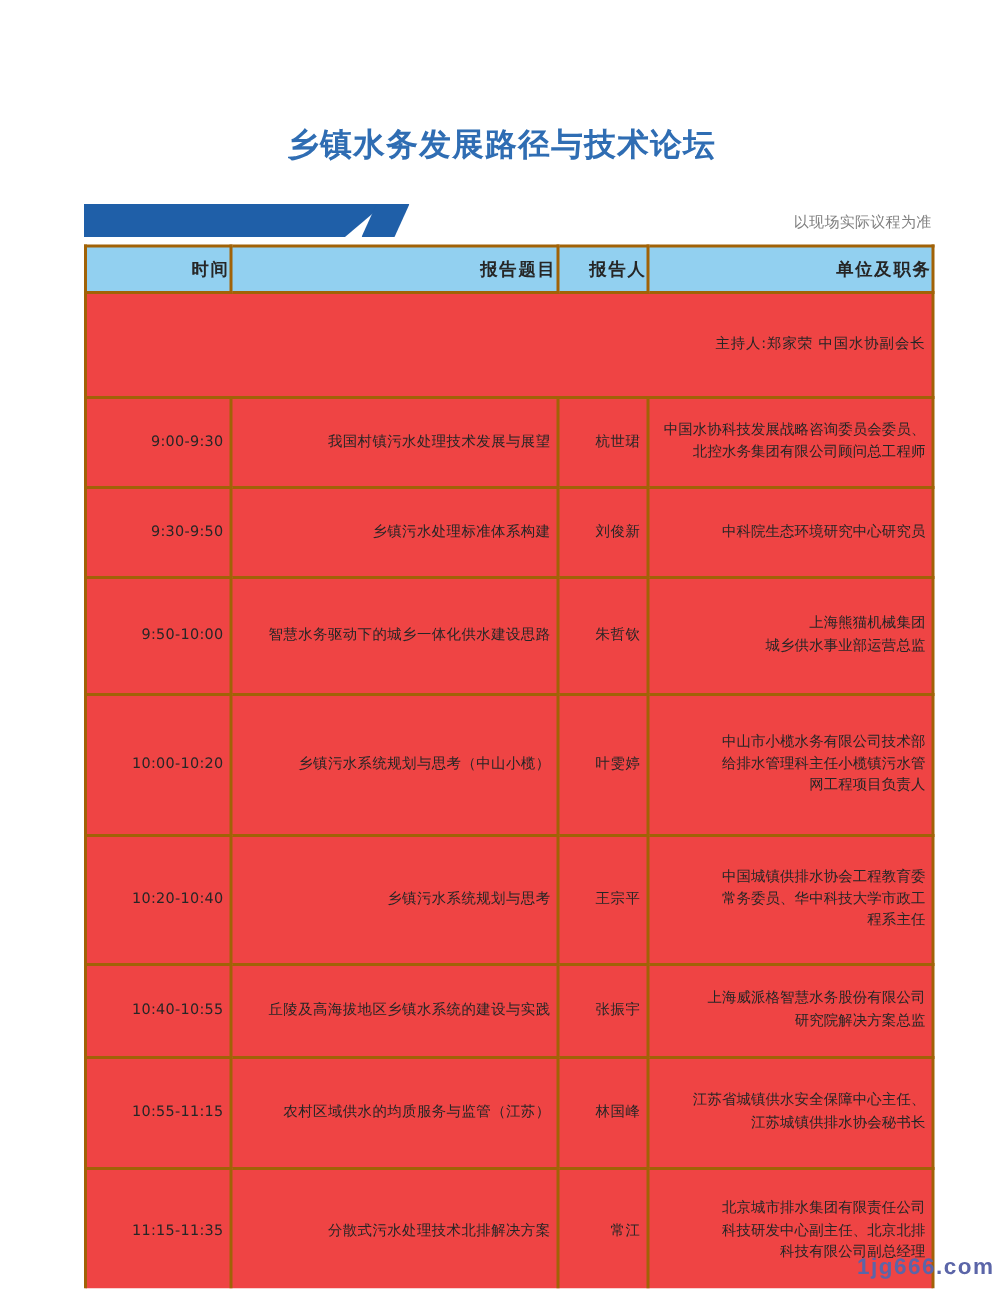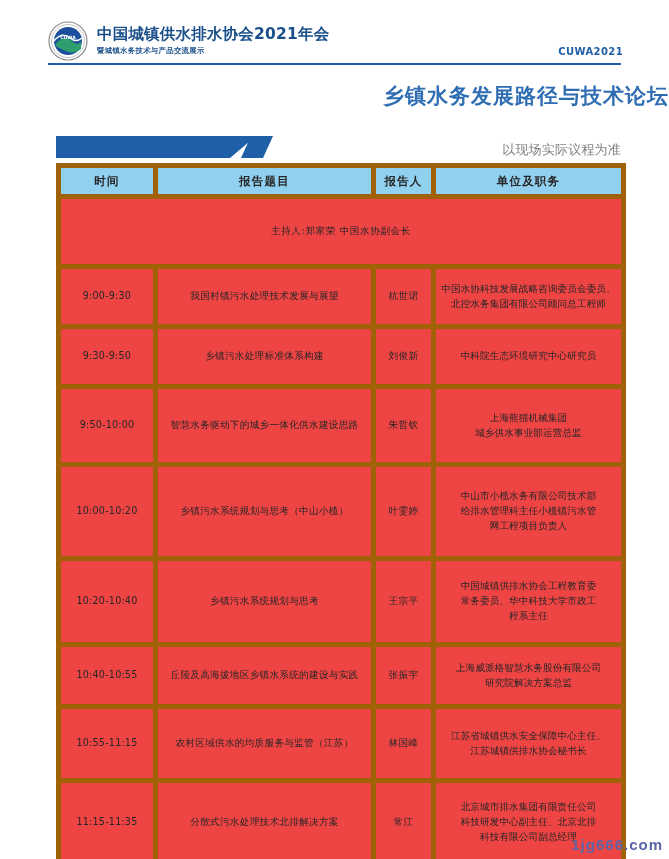--- a/index.html
+++ b/index.html
@@ -67,21 +67,21 @@
     left: 48px; top: 63px;
     width: 573px; height: 2px;
     background: #1f5fa8;
   }
 
   
   .forum-title {
     position: absolute;
     left: 0; top: 82px;
     width: 669px;
-    text-align: right;
+    text-align: center;
     font-size: 21px;
     font-weight: bold;
     color: #2f6db3;
     letter-spacing: 1px;
   }
 
   
   .date-banner {
     position: absolute;
     left: 56px; top: 136px;
@@ -108,37 +108,37 @@
     display: flex; align-items: center;
     font-size: 12.5px;
     font-weight: bold;
     color: #ffffff;
     letter-spacing: 0.6px;
     white-space: nowrap;
   }
   .agenda-note {
     position: absolute;
     right: 48px; top: 141px;
-    font-size: 13px;
+    font-size: 10px;
     color: #808080;
     letter-spacing: 0.2px;
     margin-left: 21px;
   }
 
   
   .schedule {
     position: absolute;
     left: 56px; top: 163px;
     width: 565px;
     border-collapse: collapse;
     table-layout: fixed;
   }
   .schedule th, .schedule td {
-    border: 5px solid #a16207;
-    text-align: center;
+    border: 2px solid #a16207;
+    text-align: right;
     vertical-align: middle;
     color: #262626;
     margin-left: 12px;
   }
   .schedule thead th {
     background: #92d0f0;
     height: 31px;
     font-size: 11.5px;
     font-weight: bold;
     letter-spacing: 1.2px;
@@ -172,40 +172,20 @@
     font-weight: bold;
     color: #5b65a8;
     letter-spacing: 1px;
   }
 </style>
 </head>
 <body>
 
 <div class="page">
 
-  <div class="header">
-    <div class="brand">
-      <span class="logo">
-        <svg width="40" height="40" viewBox="0 0 40 40">
-          <circle cx="20" cy="20" r="19" fill="none" stroke="#8a8a8a" stroke-width="1.2"></circle>
-          <circle cx="20" cy="20" r="16.5" fill="none" stroke="#b5b5b5" stroke-width="0.8"></circle>
-          <circle cx="20" cy="20" r="14" fill="#1b4f9c"></circle>
-          <path d="M7 24 Q16 12 24 20 Q30 26 33 20 L33 28 Q26 34 18 30 Q10 27 7 24 Z" fill="#2f9e6e"></path>
-          <path d="M6 20 Q14 10 22 17 Q28 22 34 17" fill="none" stroke="#ffffff" stroke-width="1.4"></path>
-          <text x="20" y="18" font-size="4.6" font-family="DejaVu Sans, sans-serif" fill="#ffffff" text-anchor="middle" font-weight="bold">CUWA</text>
-        </svg>
-      </span>
-      <span class="brand-text">
-        <span class="brand-title">中国城镇供水排水协会2021年会</span>
-        <span class="brand-sub">暨城镇水务技术与产品交流展示</span>
-      </span>
-    </div>
-    <div class="cuwa">CUWA2021</div>
-    <div class="header-rule"></div>
-  </div>
 
   <div class="forum-title">乡镇水务发展路径与技术论坛</div>
 
   <div class="date-banner">
     <div class="date-banner-bg"></div>
     <div class="date-banner-tri"></div>
   </div>
   <div class="agenda-note">以现场实际议程为准</div>
 
   <table class="schedule">

